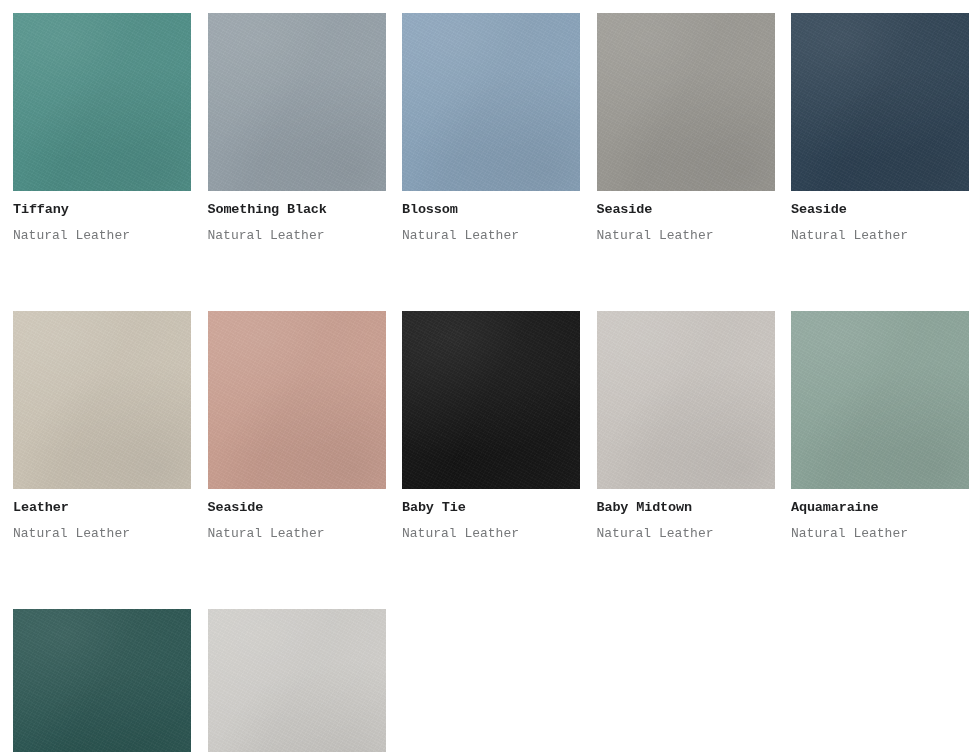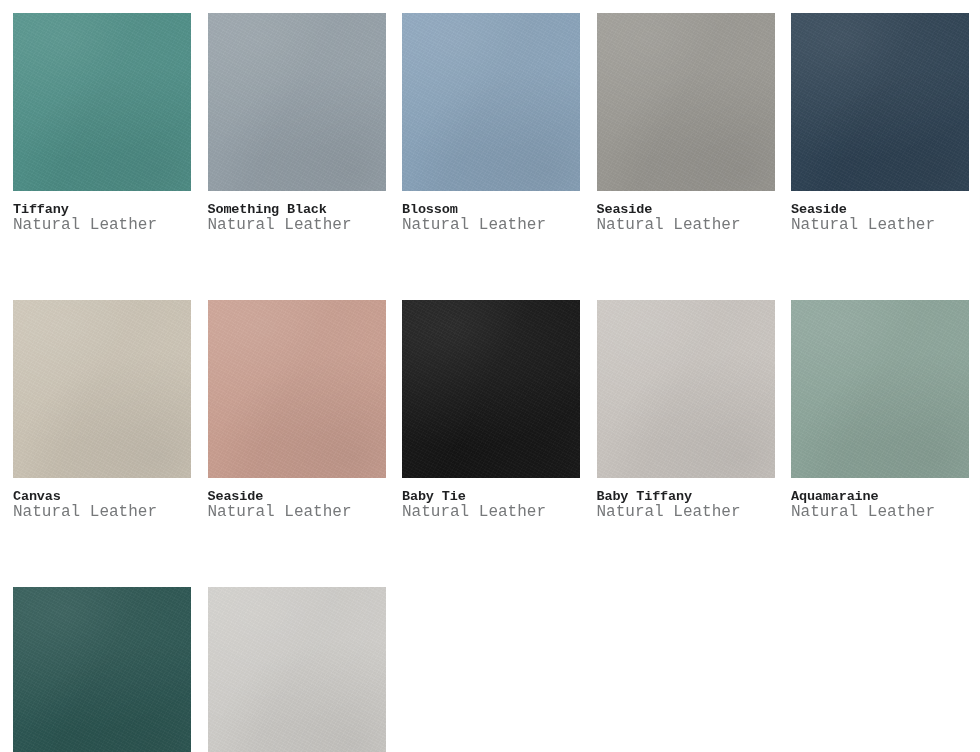--- a/index.html
+++ b/index.html
@@ -71,21 +71,22 @@
     margin-top: 11px;
     font-size: 13.5px;
     font-weight: bold;
     line-height: 16px;
     color: #1f2022;
     letter-spacing: -0.15px;
   }
 
   .swatch-subtitle {
     display: block;
-    font-size: 16px;
+    margin-top: 11px;
+    font-size: 13px;
     font-weight: normal;
     line-height: 14px;
     color: #76787a;
     letter-spacing: 0px;
   }
 </style>
 </head>
 <body>
 
 <div id="swatch-grid">
@@ -109,36 +110,36 @@
       <span class="swatch-title">Seaside</span>
       <span class="swatch-subtitle">Natural Leather</span>
     </div>
     <div class="swatch-card">
       <div class="swatch-chip" style="background-color: rgb(47, 67, 85);"></div>
       <span class="swatch-title">Seaside</span>
       <span class="swatch-subtitle">Natural Leather</span>
     </div>
     <div class="swatch-card">
       <div class="swatch-chip" style="background-color: rgb(207, 199, 184);"></div>
-      <span class="swatch-title">Canvas</span>
+      <span class="swatch-title">Leather</span>
       <span class="swatch-subtitle">Natural Leather</span>
     </div>
     <div class="swatch-card">
       <div class="swatch-chip" style="background-color: rgb(205, 161, 147);"></div>
       <span class="swatch-title">Seaside</span>
       <span class="swatch-subtitle">Natural Leather</span>
     </div>
     <div class="swatch-card">
       <div class="swatch-chip" style="background-color: rgb(22, 22, 22);"></div>
       <span class="swatch-title">Baby Tie</span>
       <span class="swatch-subtitle">Natural Leather</span>
     </div>
     <div class="swatch-card">
       <div class="swatch-chip" style="background-color: rgb(205, 200, 195);"></div>
-      <span class="swatch-title">Baby Tiffany</span>
+      <span class="swatch-title">Baby Midtown</span>
       <span class="swatch-subtitle">Natural Leather</span>
     </div>
     <div class="swatch-card">
       <div class="swatch-chip" style="background-color: rgb(142, 167, 156);"></div>
       <span class="swatch-title">Aquamaraine</span>
       <span class="swatch-subtitle">Natural Leather</span>
     </div>
     <div class="swatch-card">
       <div class="swatch-chip" style="background-color: rgb(44, 87, 83);"></div>
     </div>

